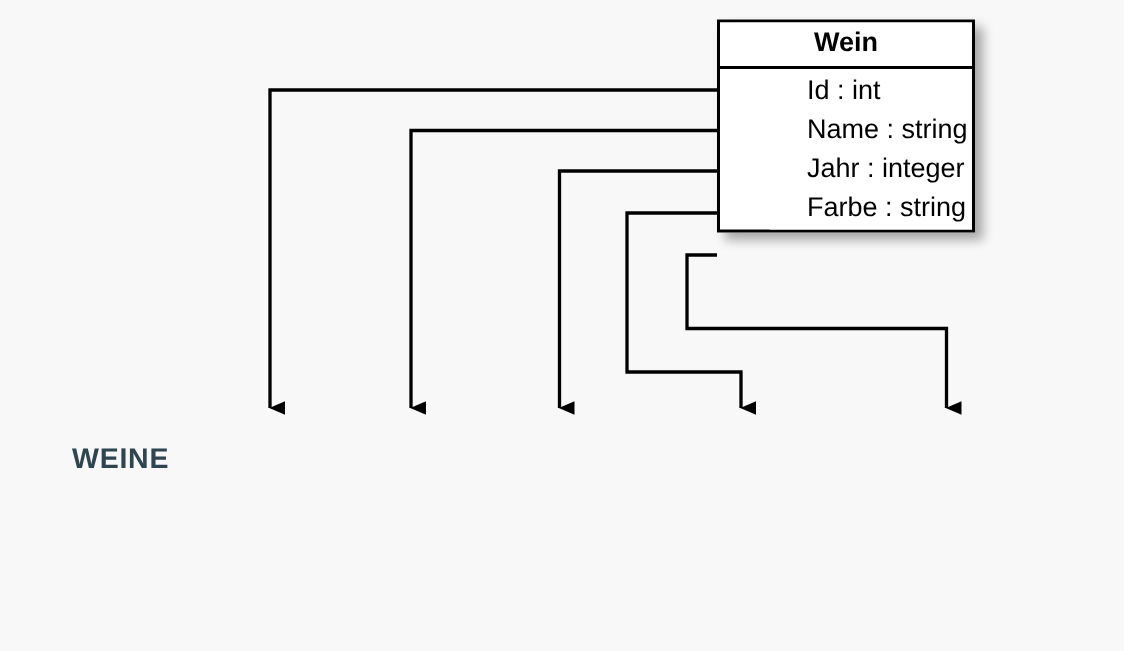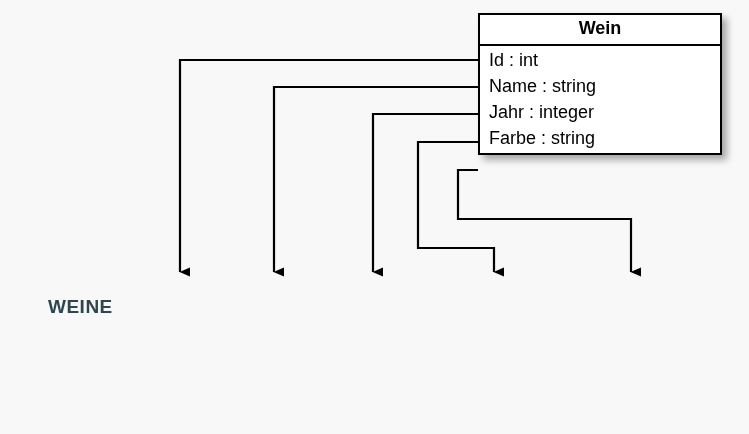--- a/index.html
+++ b/index.html
@@ -26,40 +26,41 @@
     left: 0; top: 0;
     width: 749px;
     height: 434px;
   }
 
   
   .uml-class {
     position: absolute;
     left: 478px;
     top: 13px;
-    width: 244px;
+    width: 172px;
     background: #ffffff;
     border: 2px solid #000000;
     box-sizing: border-box;
     box-shadow: 5px 5px 7px rgba(0,0,0,0.33);
     z-index: 5;
   }
   .uml-title {
     text-align: center;
     font-weight: bold;
     font-size: 18px;
     color: #000;
     padding: 4px 0 5px 0;
     border-bottom: 2px solid #000;
     line-height: 1.1;
     background: #fff;
   }
   .uml-attrs {
-    padding: 1px 0 2px 0;
+    padding: 1px 0 2px 16px;
     background: #fff;
+    margin-left: 33px;
   }
   .uml-attr {
     font-size: 18px;
     color: #000;
     line-height: 1.45;
     padding: 0 6px 0 9px;
     white-space: nowrap;
   }
 
   

